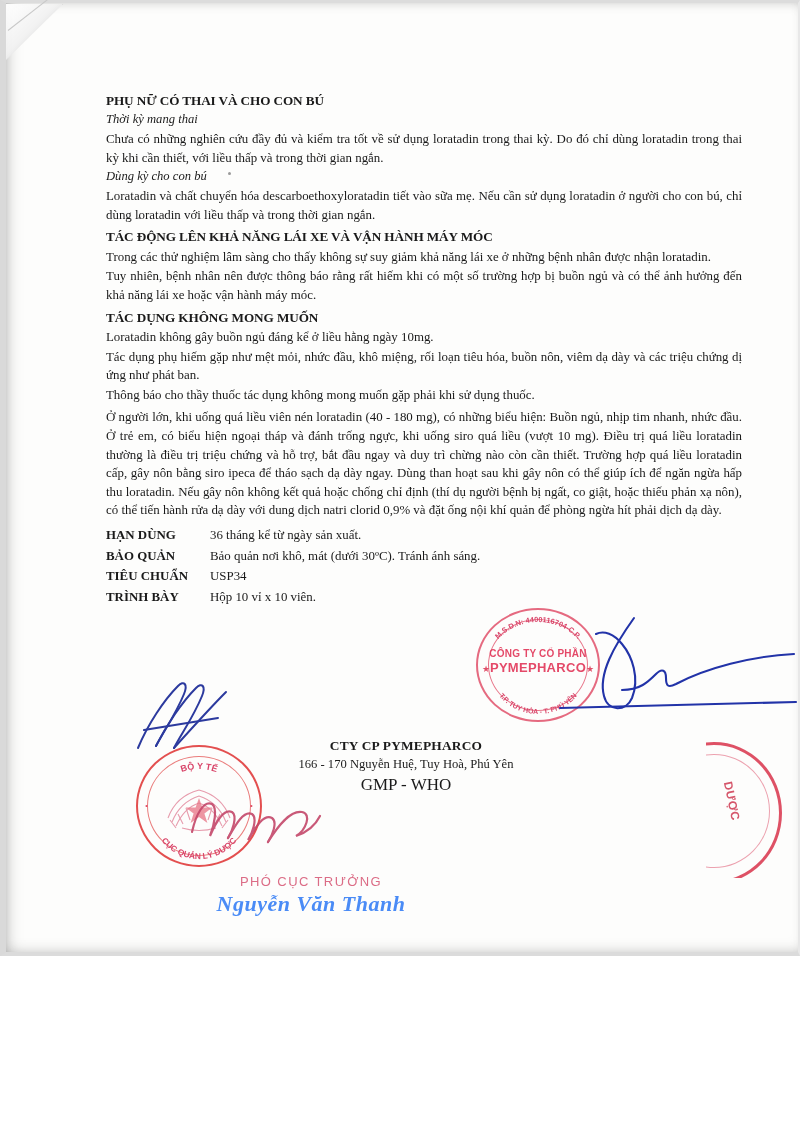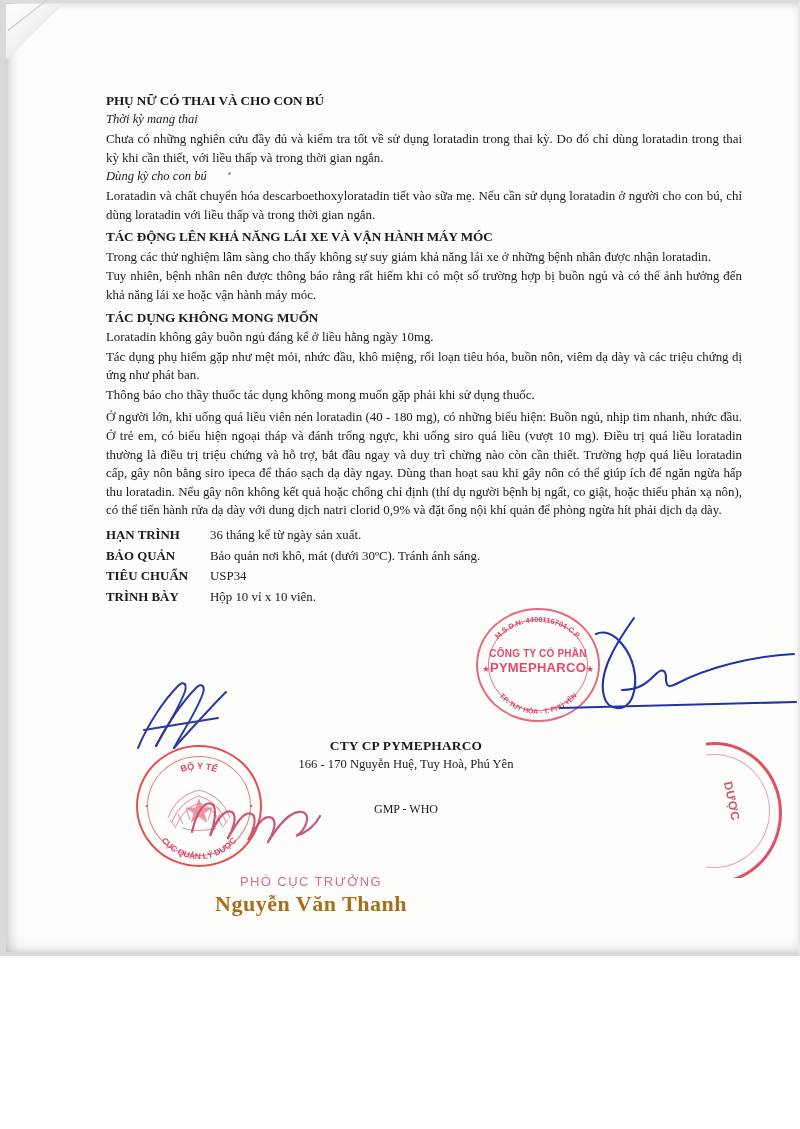--- a/index.html
+++ b/index.html
@@ -94,21 +94,21 @@
   .company-block {
     position: absolute;
     left: 256px;
     top: 737px;
     width: 300px;
     text-align: center;
     line-height: 1.38;
   }
   .company-name { font-weight: bold; font-size: 13.4px; letter-spacing: 0.2px; }
   .company-addr { font-size: 12.6px; }
-  .company-gmp  { font-size: 12px; margin-top: 28px; }
+  .company-gmp  { font-size: 17px; }
 
   
   .pyme-stamp {
     position: absolute;
     left: 476px;
     top: 608px;
     width: 124px;
     height: 114px;
   }
   .pyme-stamp .ring-outer {
@@ -230,22 +230,23 @@
     text-align: center;
   }
   .deputy-title {
     color: #d9607c;
     font-family: "Liberation Sans", sans-serif;
     font-size: 13px;
     letter-spacing: 1.4px;
     opacity: 0.92;
   }
   .deputy-name {
-    color: #a16207;
+    color: #3b82f6;
     font-family: "Liberation Serif", serif;
+    font-style: italic;
     font-weight: bold;
     font-size: 22px;
     letter-spacing: 0.5px;
     margin-top: 2px;
     opacity: 0.92;
   }
 
   
   .bottom-initial { position: absolute; left: 736px; top: 1026px; width: 56px; height: 60px; }
 </style>
@@ -277,21 +278,21 @@
         <p class="body">Loratadin không gây buồn ngủ đáng kể ở liều hằng ngày 10mg.</p>
         <p class="body">Tác dụng phụ hiếm gặp như mệt mỏi, nhức đầu, khô miệng, rối loạn tiêu hóa, buồn nôn, viêm dạ dày và các triệu chứng dị ứng như phát ban.</p>
         <p class="body">Thông báo cho thầy thuốc tác dụng không mong muốn gặp phải khi sử dụng thuốc.</p>
         <div class="gap"></div>
         <p class="body">Ở người lớn, khi uống quá liều viên nén loratadin (40 - 180 mg), có những biểu hiện: Buồn ngủ, nhịp tim nhanh, nhức đầu. Ở trẻ em, có biểu hiện ngoại tháp và đánh trống ngực, khi uống siro quá liều (vượt 10 mg). Điều trị quá liều loratadin thường là điều trị triệu chứng và hỗ trợ, bắt đầu ngay và duy trì chừng nào còn cần thiết. Trường hợp quá liều loratadin cấp, gây nôn bằng siro ipeca để tháo sạch dạ dày ngay. Dùng than hoạt sau khi gây nôn có thể giúp ích để ngăn ngừa hấp thu loratadin. Nếu gây nôn không kết quả hoặc chống chỉ định (thí dụ người bệnh bị ngất, co giật, hoặc thiếu phản xạ nôn), có thể tiến hành rửa dạ dày với dung dịch natri clorid 0,9% và đặt ống nội khí quản để phòng ngừa hít phải dịch dạ dày.</p>
       </div>
 
     <table class="spec">
       <tbody id="spec-root">
           <tr>
-            <td class="spec-label">HẠN TRÌNH</td>
+            <td class="spec-label">HẠN DÙNG</td>
             <td class="spec-value">36 tháng kể từ ngày sản xuất.</td>
           </tr>
           <tr>
             <td class="spec-label">BẢO QUẢN</td>
             <td class="spec-value">Bảo quản nơi khô, mát (dưới 30ºC). Tránh ánh sáng.</td>
           </tr>
           <tr>
             <td class="spec-label">TIÊU CHUẨN</td>
             <td class="spec-value">USP34</td>
           </tr>

